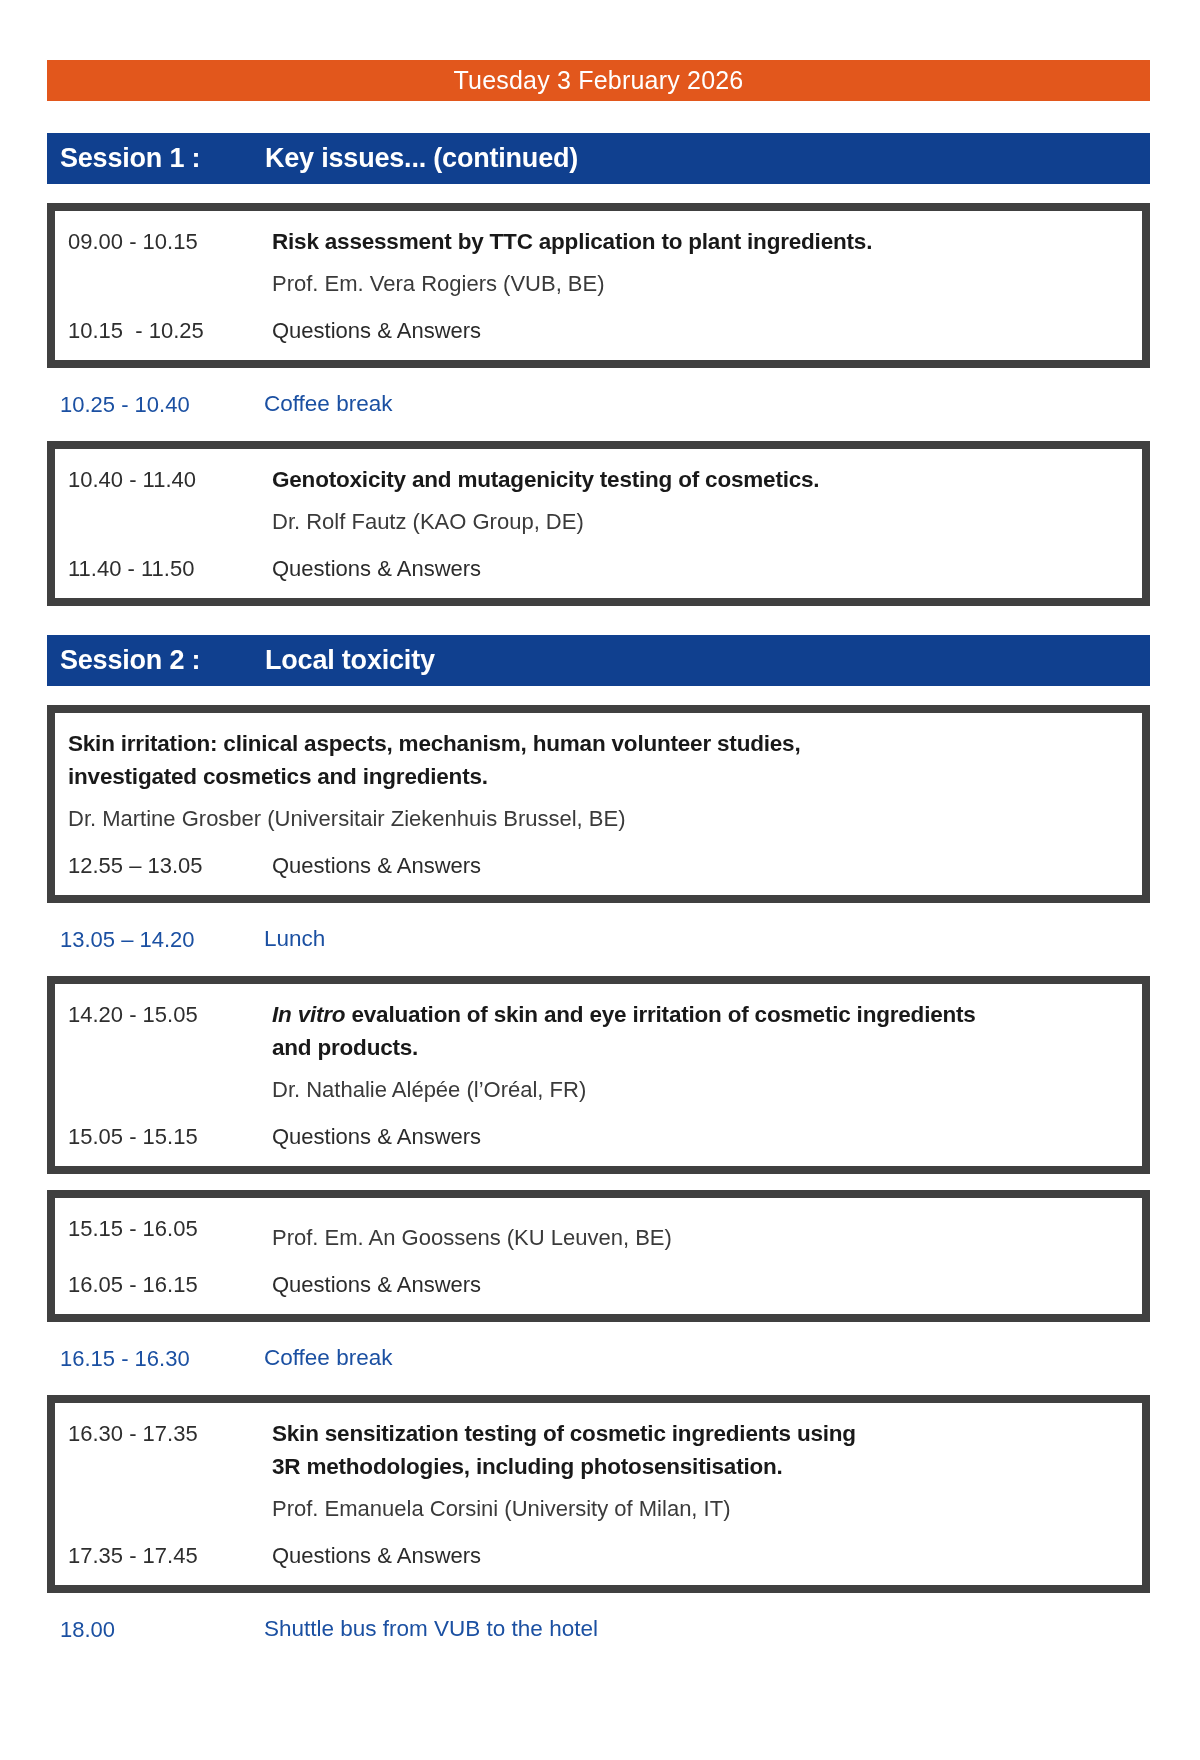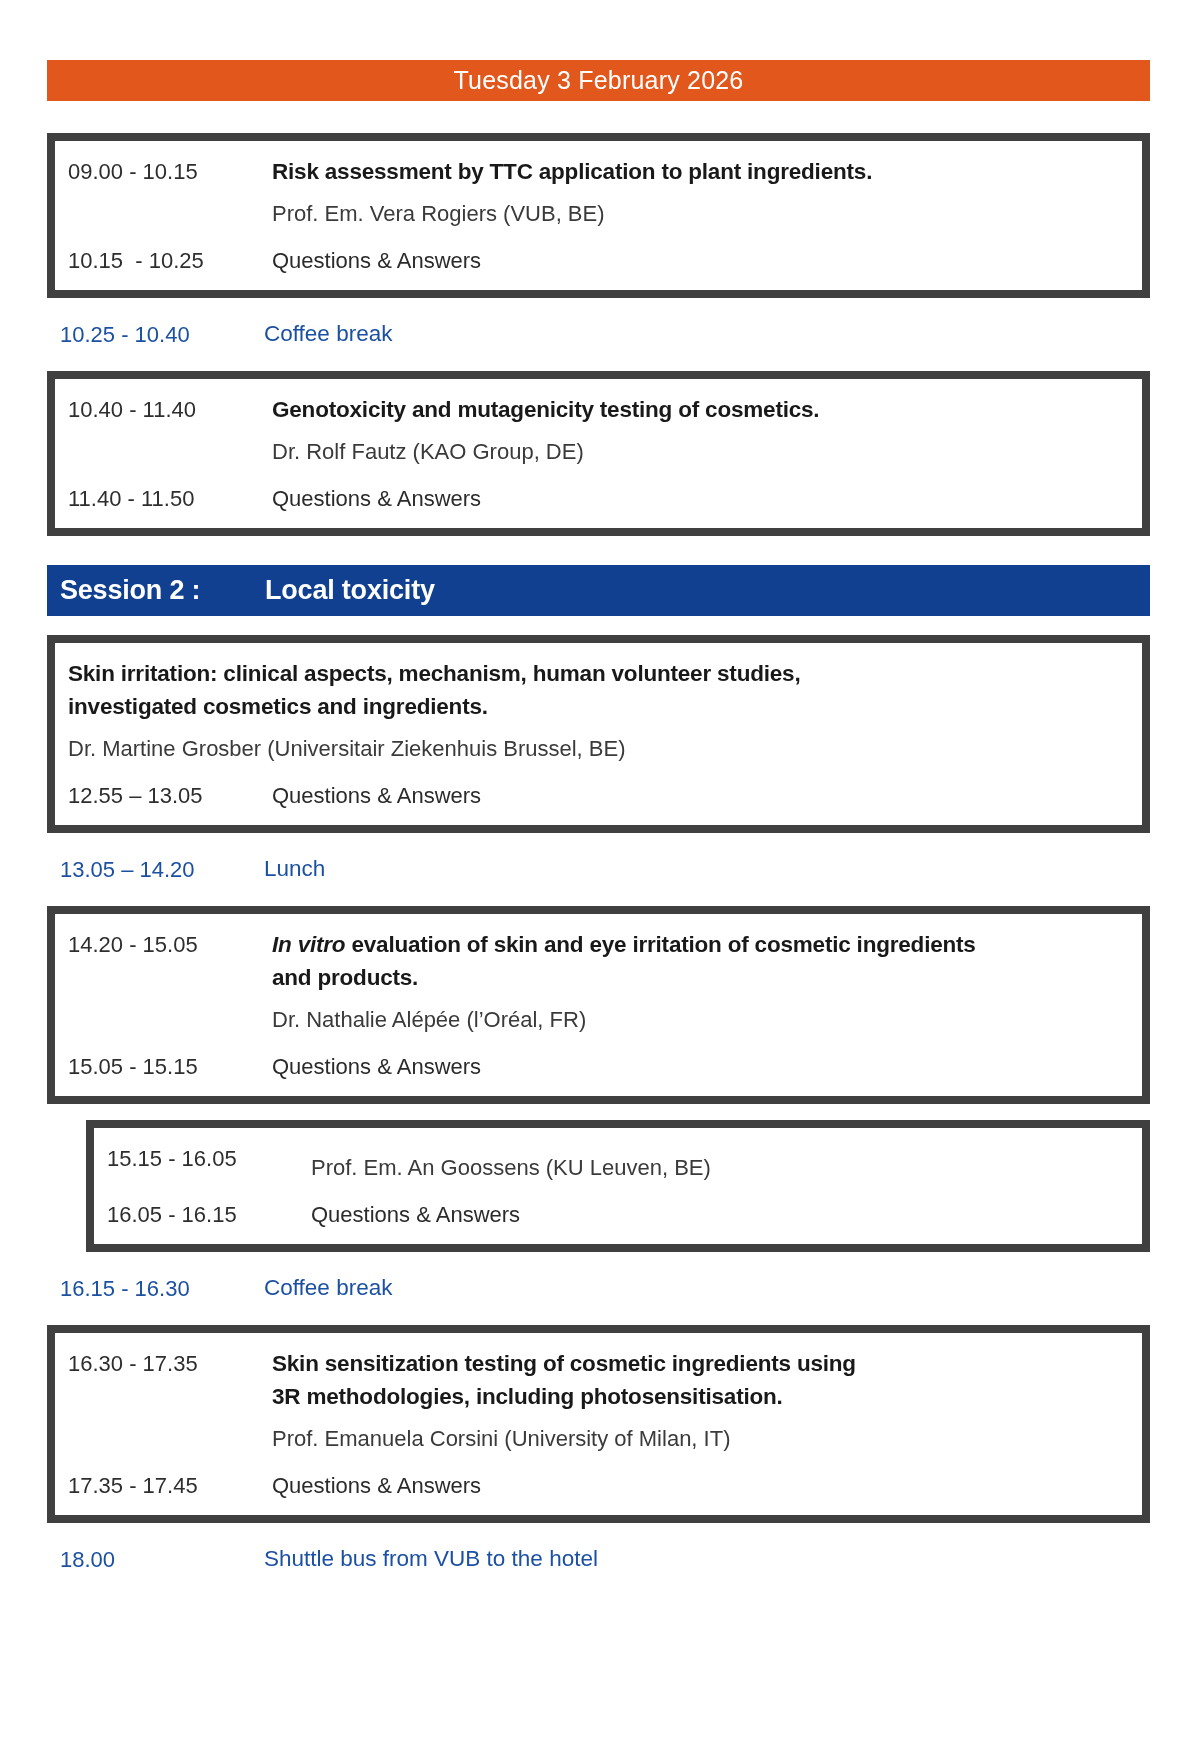--- a/index.html
+++ b/index.html
@@ -34,21 +34,21 @@
     letter-spacing:-0.2px;
   }
   .session-bar .s-label { flex:0 0 205px; }
   .session-bar.mt { margin-top:29px; }
 
   .box {
     border:8px solid #404040;
     padding:14px 0 13px 0;
     background:#ffffff;
   }
-  .box + .box { margin-top:16px;margin-left:39px; }
+  .box + .box { margin-top:16px; }
   .row { display:flex; padding-left:13px; }
   .time {
     flex:0 0 204px;
     font-size:22px;
     line-height:33px;
     white-space:pre;
     color:#2e2e2e;
   }
   .content { flex:1; padding-right:14px; }
   .talk-title {
@@ -94,20 +94,24 @@
     font-weight:400;
   }
 </style>
 </head>
 <body>
 
 <div class="page">
 
   <div class="date-bar">Tuesday 3 February 2026</div>
 
+  <div class="session-bar">
+    <div class="s-label">Session 1 :</div>
+    <div class="s-title">Key issues... (continued)</div>
+  </div>
 
   <div class="box">
     <div class="row">
       <div class="time">09.00 - 10.15</div>
       <div class="content">
         <div class="talk-title">Risk assessment by TTC application to plant ingredients.</div>
         <div class="speaker">Prof. Em. Vera Rogiers (VUB, BE)</div>
       </div>
     </div>
     <div class="row qa-row">

